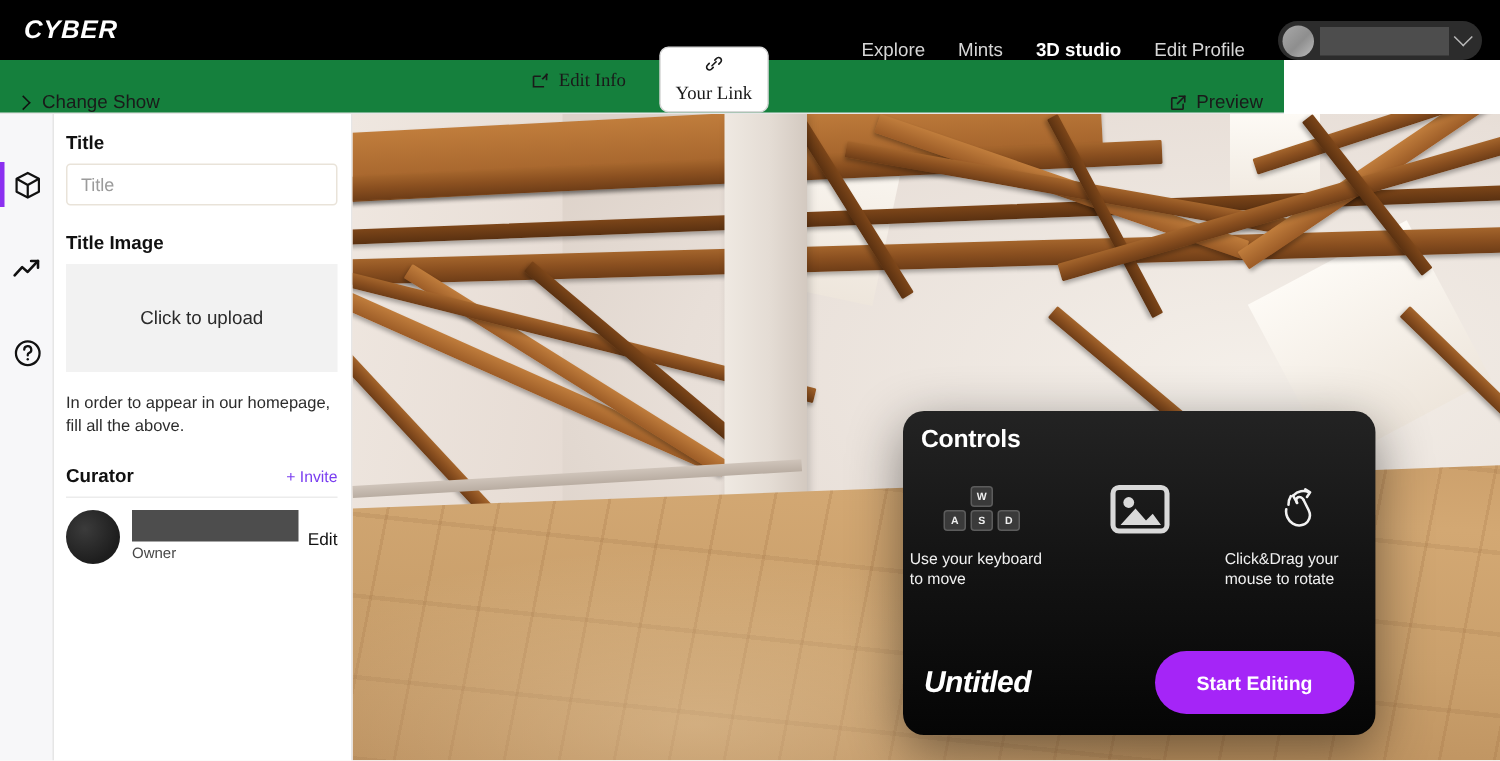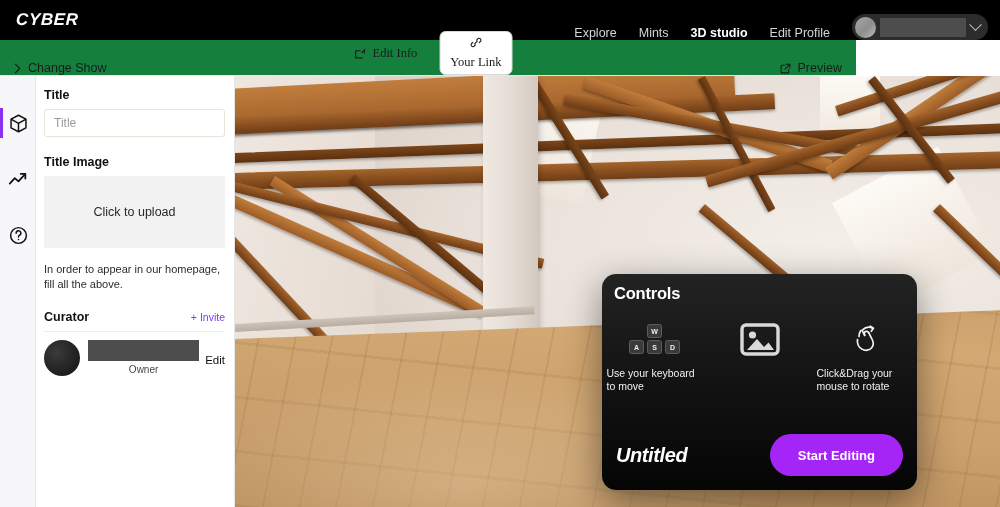--- a/index.html
+++ b/index.html
@@ -183,21 +183,21 @@
     display: flex; align-items: flex-start;
     margin: 8px 0 0 8px; width: 181px;
   }
   .person-avatar {
     width: 36px; height: 36px; border-radius: 50%;
     background: radial-gradient(circle at 35% 35%, #3b3b3b, #1d1d1d 70%);
     flex: none;
   }
   .person-mid { margin-left: 8px; flex: 1; }
   .person-name-redact { width: 100%; height: 21px; background: #4d4d4d; }
-  .person-role { font-size: 10px; color: #474747; margin-top: 3px; text-align: center; }
+  .person-role { font-size: 10px; color: #474747; margin-top: 3px; }
   .person-edit {
     font-size: 11.5px; color: #111; cursor: pointer;
     margin-left: 6px; align-self: center; margin-top: 4px;
   }
 
   
   .viewport {
     position: absolute; left: 235px; top: 76px;
     width: 765px; height: 431px;
     overflow: hidden;

